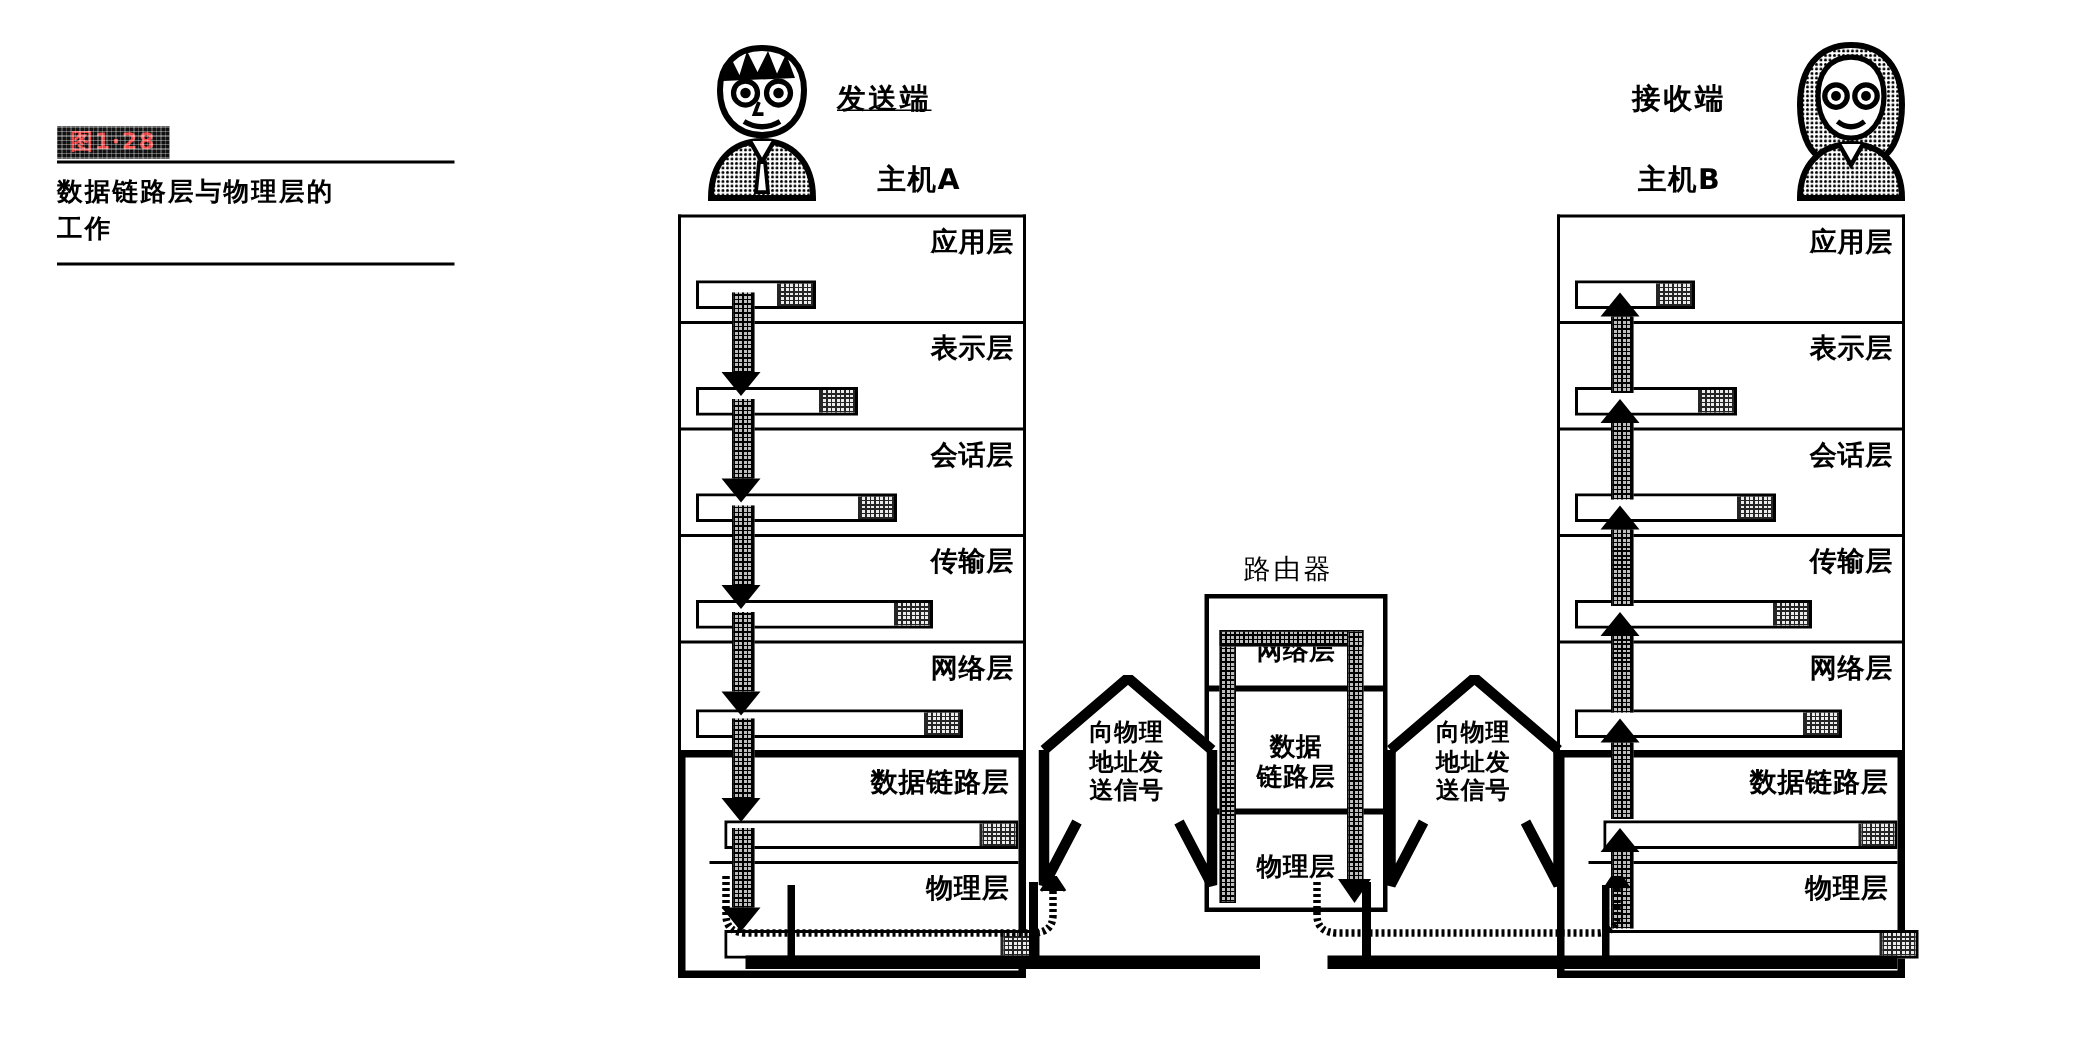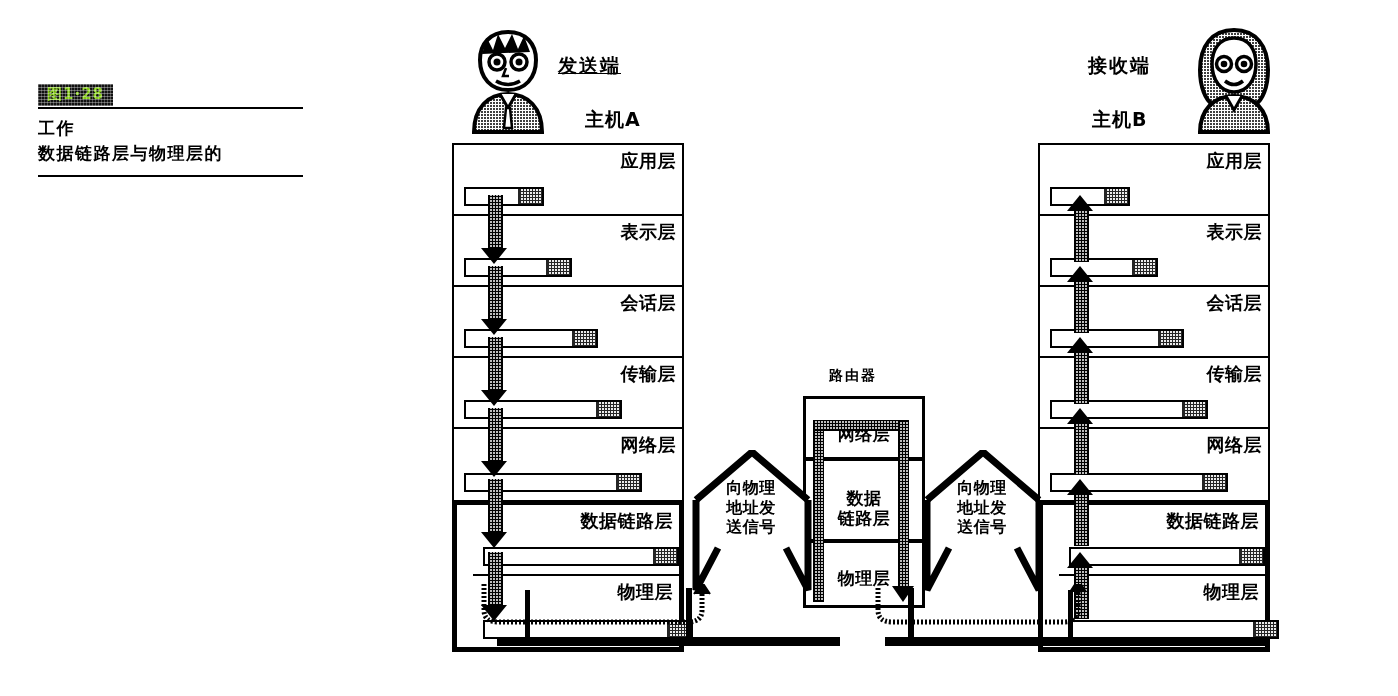--- a/index.html
+++ b/index.html
@@ -11,21 +11,21 @@
     overflow:hidden;
     color:#000;
   }
   .abs{position:absolute;}
 
   
   #caption{left:38px;top:84px;width:265px;}
   #fig-tag{
     display:inline-block;
     background:#111;
-    color:#84cc16;
+    color:#ef4444;
     font-weight:bold;
     font-size:15px;
     letter-spacing:1px;
     padding:2px 9px 3px 9px;
     line-height:1.1;
     position:relative;
   }
   #fig-tag::after{
     content:"";
     position:absolute;left:0;top:0;right:0;bottom:0;
@@ -37,21 +37,21 @@
   #cap-rule{border-bottom:2.5px solid #000;margin-top:1px;width:265px;}
   #cap-text{
     font-size:17px;font-weight:bold;line-height:1.5;
     letter-spacing:1.5px;margin-top:7px;
   }
   #cap-rule2{border-bottom:2.5px solid #000;margin-top:8px;width:265px;}
 
   
   .role-label{font-size:19px;font-weight:bold;letter-spacing:2px;}
   .host-label{font-size:19px;font-weight:bold;letter-spacing:1px;}
-  .router-label{font-size:14px;font-weight:bold;letter-spacing:2px;}
+  .router-label{font-size:18px;font-weight:normal;letter-spacing:2px;}
 
   
   .host-stack{width:232px;}
   .upper-box{border:2.5px solid #000;border-bottom:none;}
   .lower-box{border:5px solid #000;padding-left:16px;}
   .layer{
     position:relative;
     height:71px;
     border-bottom:2.5px solid #000;
     box-sizing:border-box;
@@ -146,22 +146,22 @@
   
   .person svg{display:block;}
 </style>
 </head>
 <body>
 
 <div class="abs" id="caption">
   <div id="fig-tag">图1·28</div>
   <div id="cap-rule"></div>
   <div id="cap-text">
+    <div>数据链路层与物理层的</div>
     <div>工作</div>
-    <div>数据链路层与物理层的</div>
   </div>
   <div id="cap-rule2"></div>
 </div>
 
 <div class="abs person" style="left:460px;top:24px;">
   <svg width="96" height="110" viewBox="0 0 96 110">
     <defs>
       <pattern id="stip" width="3" height="3" patternUnits="userSpaceOnUse">
         <rect width="3" height="3" fill="#fff"></rect>
           <circle cx="1" cy="1" r="1" fill="#000"></circle>

